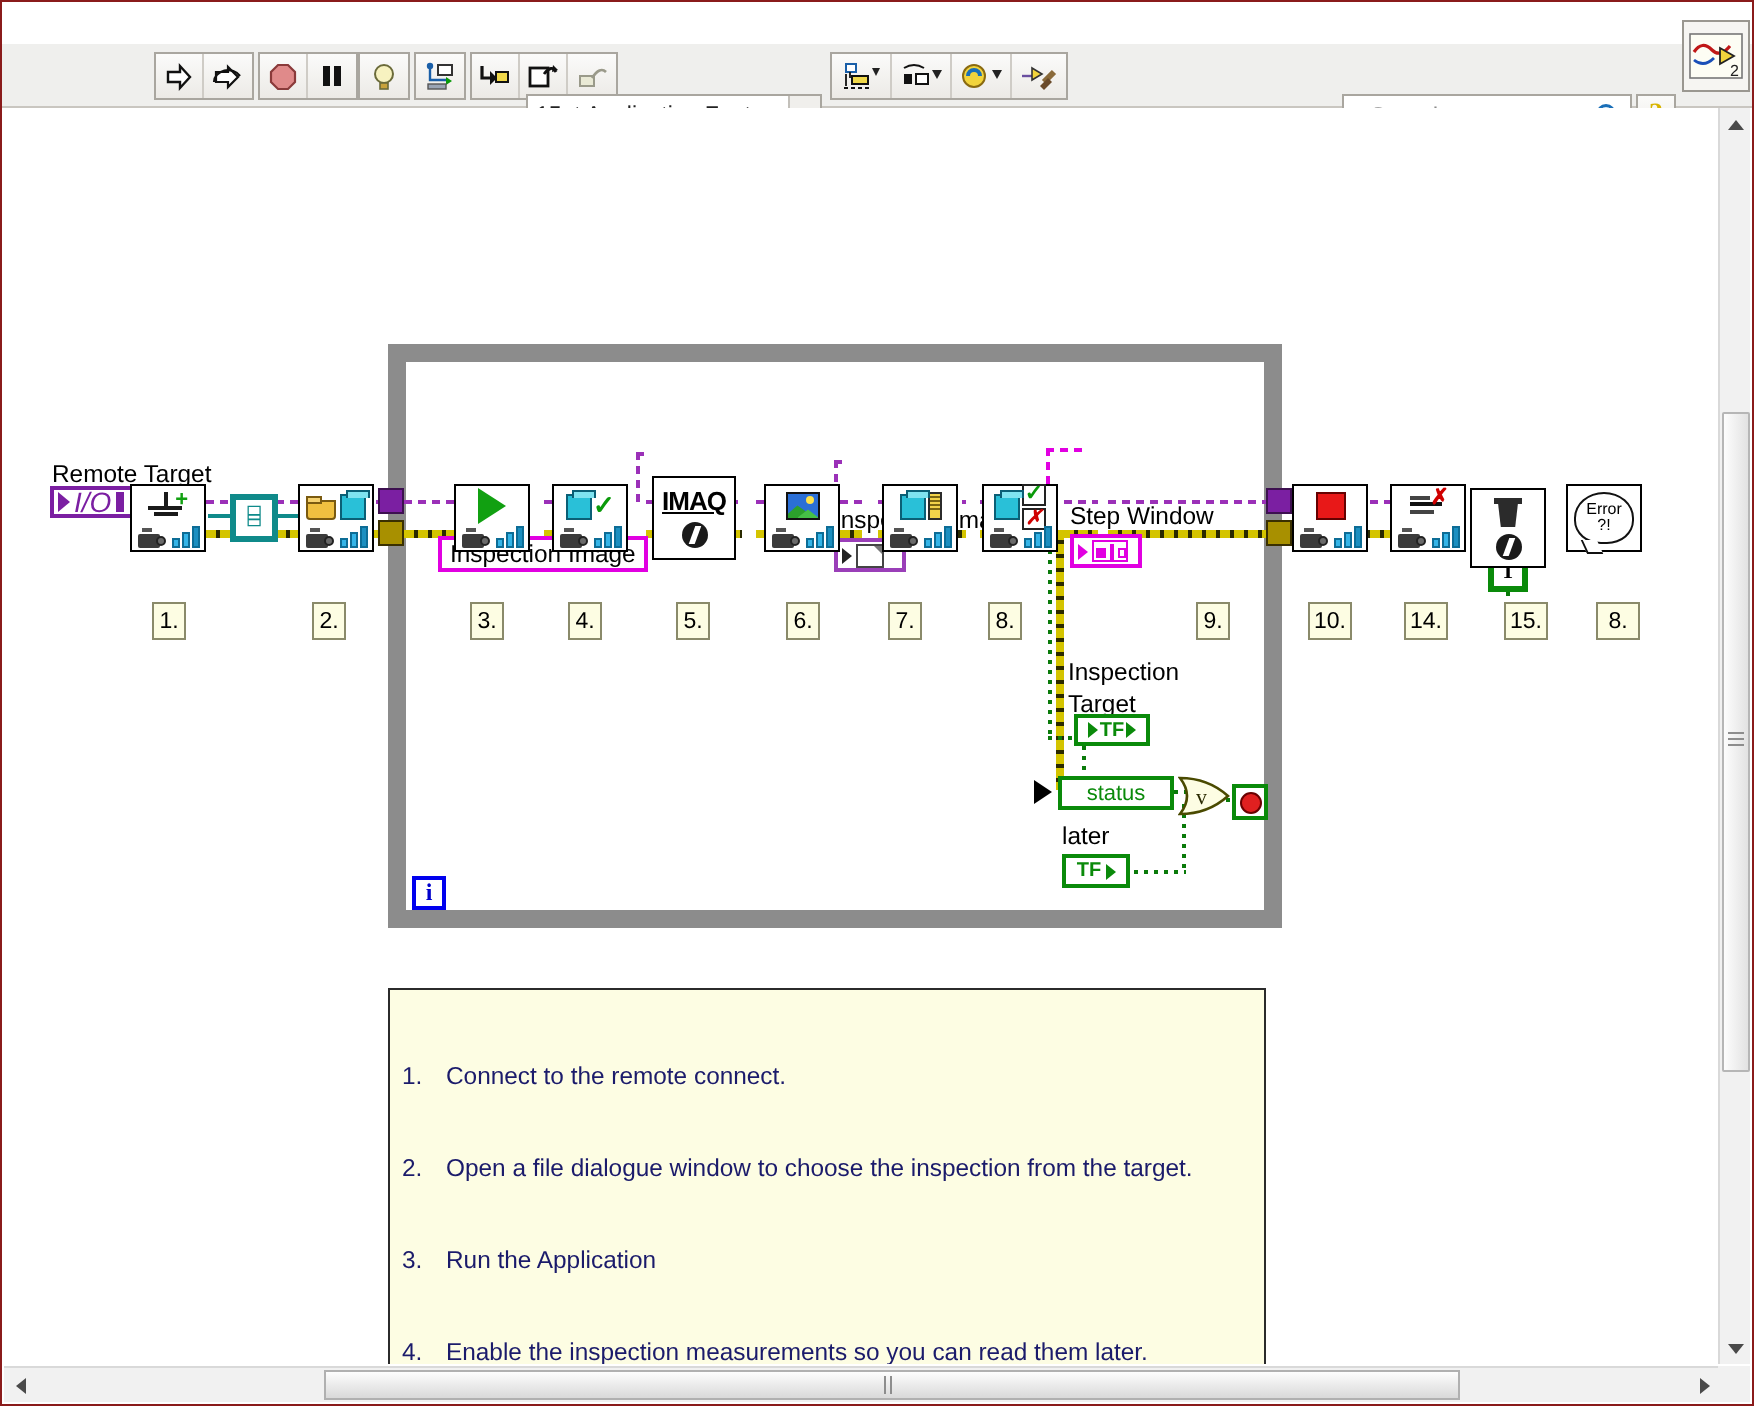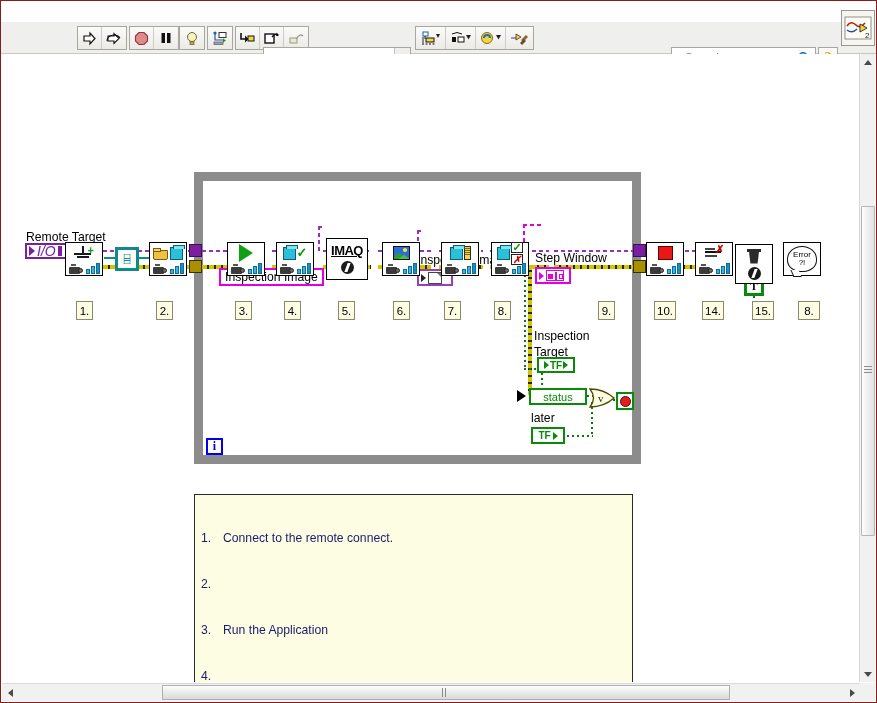--- a/index.html
+++ b/index.html
@@ -967,23 +967,23 @@
     <div class="step-num" style="left:443px; top:247px;">7.</div>
     <div class="step-num" style="left:493px; top:247px;">8.</div>
     <div class="step-num" style="left:597px; top:247px;">9.</div>
     <div class="step-num w2" style="left:653px; top:247px;">10.</div>
     <div class="step-num w2" style="left:701px; top:247px;">14.</div>
     <div class="step-num w2" style="left:751px; top:247px;">15.</div>
     <div class="step-num w2" style="left:797px; top:247px;">8.</div>
 
     <div id="steps-note" class="note">
       <div class="srow"><span class="snum">1.</span><span>Connect to the remote connect.</span></div>
-      <div class="srow"><span class="snum">2.</span></div>
+      <div class="srow"><span class="snum">2.</span><span>Open a file dialogue window to choose the inspection from the target.</span></div>
       <div class="srow"><span class="snum">3.</span><span>Run the Application</span></div>
-      <div class="srow"><span class="snum">4.</span></div>
+      <div class="srow"><span class="snum">4.</span><span>Enable the inspection measurements so you can read them later.</span></div>
       
       
       
       
       
       
       
       
       
     </div>

